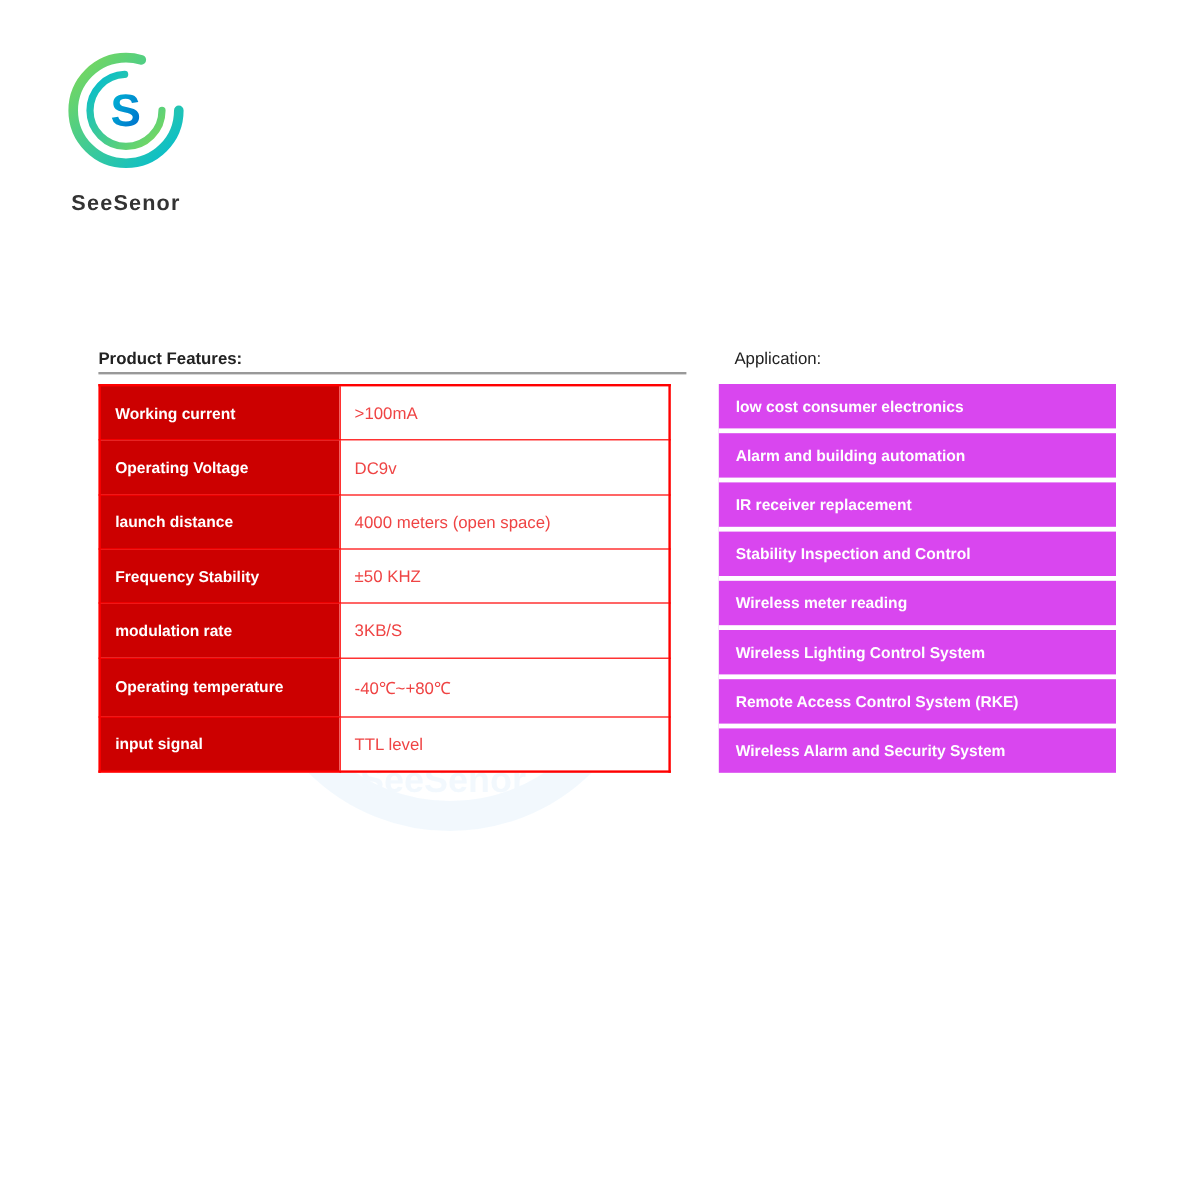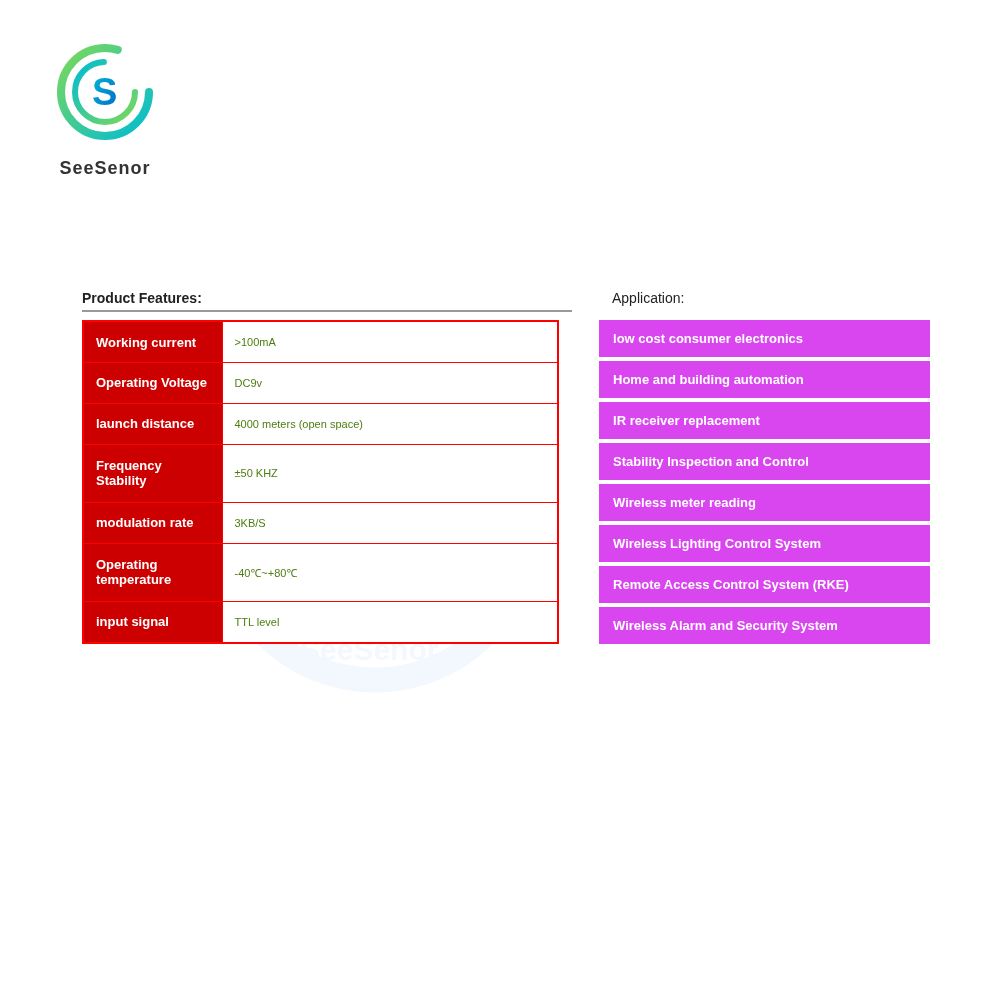--- a/index.html
+++ b/index.html
@@ -95,28 +95,28 @@
       border: 1px solid red;
       padding: 10px 12px;
       font-size: 13px;
       color: #222;
     }
 
     .features-table td.label-cell {
       background-color: #cc0000;
       color: #ffffff;
       font-weight: bold;
-      width: 139px;
+      width: 200px;
       font-size: 13px;
     }
 
     .features-table td.value-cell {
       background-color: #ffffff;
-      color: #4d7c0f;
-      font-size: 11px;
+      color: #ef4444;
+      font-size: 14px;
     }
 
     
     .applications-table {
       margin-left: 40px;
       width: 340px;
       border-collapse: collapse;
     }
 
     .applications-table tr td {
@@ -210,21 +210,21 @@
     </tr>
         </tbody>
     </table>
 
     <table class="applications-table">
       <tbody id="applications-tbody">
           <tr>
             <td>low cost consumer electronics</td>
           </tr>
           <tr>
-            <td>Home and building automation</td>
+            <td>Alarm and building automation</td>
           </tr>
           <tr>
             <td>IR receiver replacement</td>
           </tr>
           <tr>
             <td>Stability Inspection and Control</td>
           </tr>
           <tr>
             <td>Wireless meter reading</td>
           </tr>

